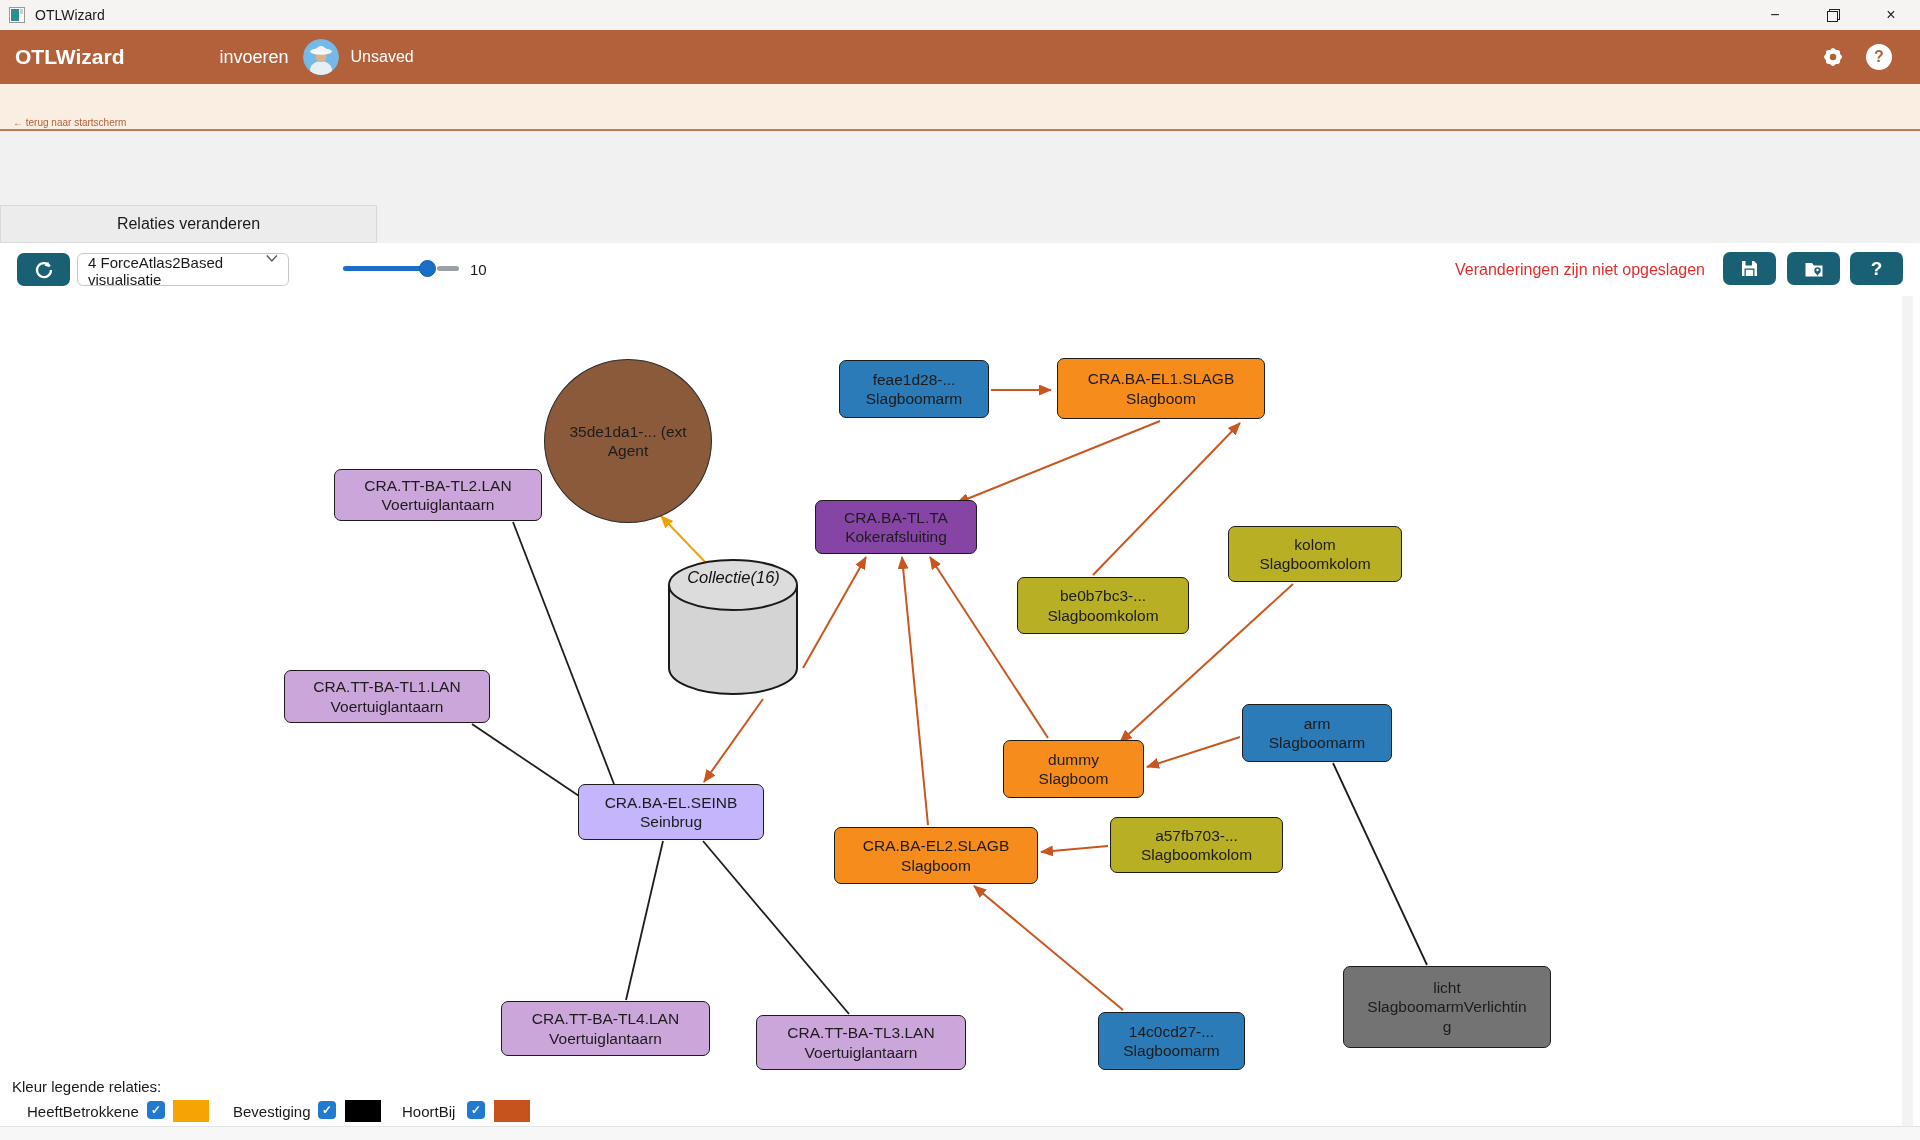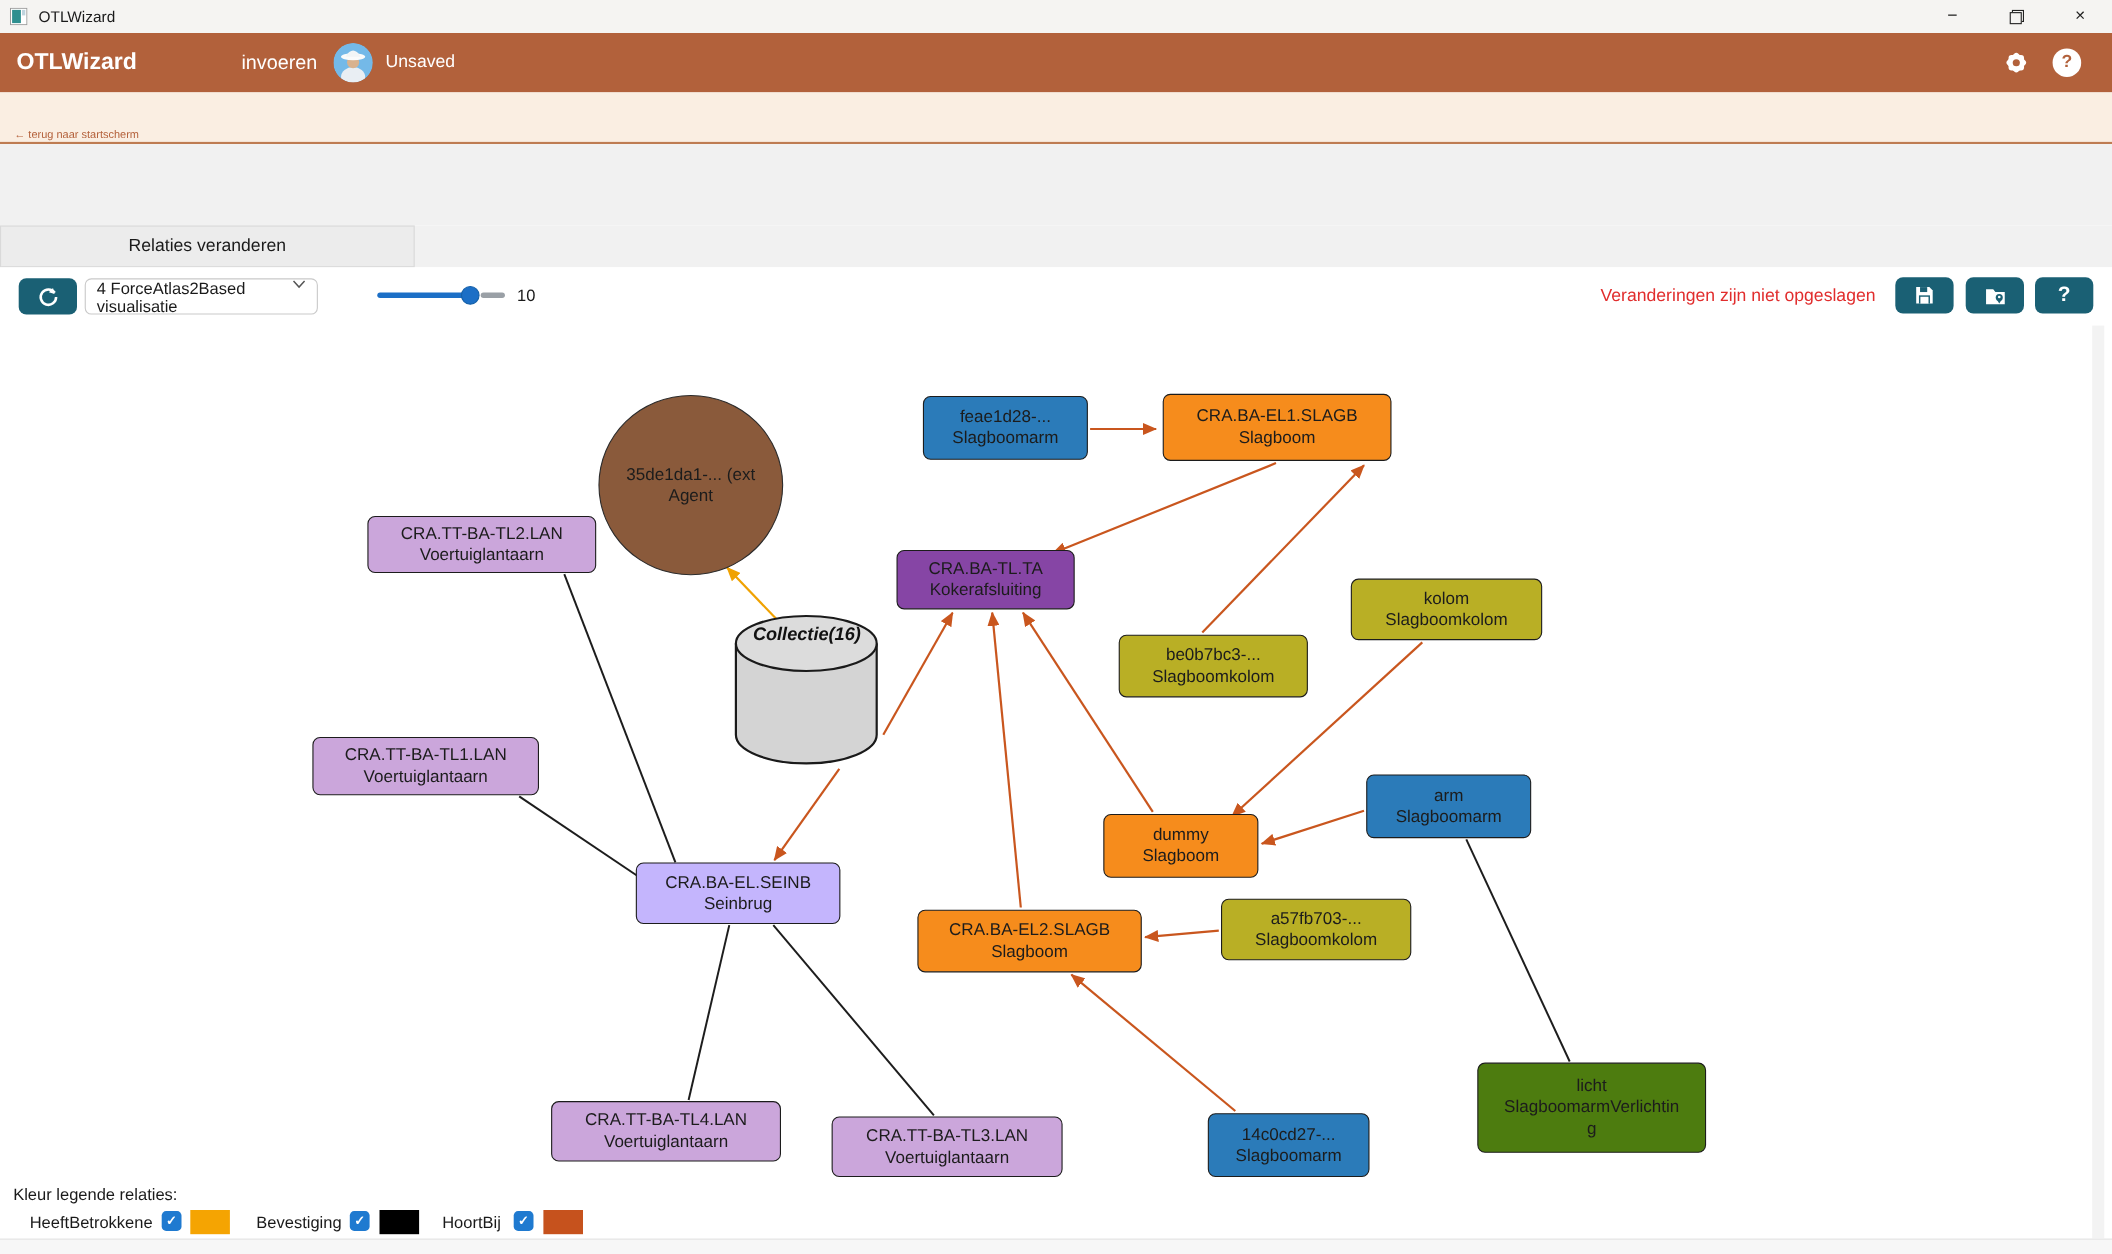--- a/index.html
+++ b/index.html
@@ -58,24 +58,24 @@
   .edges { position:absolute; left:0; top:0; width:1920px; height:1140px; pointer-events:none; }
   .node { position:absolute; display:flex; flex-direction:column; align-items:center; justify-content:center; text-align:center; font-size:15.5px; color:#1c1c1c; line-height:1.25; }
   .box { border:1.5px solid #1c1c1c; border-radius:7px; padding:2px 22px;justify-content:center; }
   .node .l2 { font-weight:normal; }
   .blue     { background:#2B7BB9; }
   .orange   { background:#F68C1C; }
   .purple   { background:#8645A5; }
   .olive    { background:#B9AF25; }
   .lavender { background:#CBA6DB; }
   .green    { background:#c4b5fd; }
-  .red      { background:#4d7c0f; }
+  .red      { background:#737373; }
   .circle   { background:#8A5A3B; border:1.5px solid #2b2b2b; border-radius:50%; }
   .cyl { }
-  .cyl-label { position:absolute; left:0; right:0; top:10px; font-size:16.5px; font-weight:bold; font-style:italic; color:#111; text-align:center; }
+  .cyl-label { position:absolute; left:0; right:0; top:10px; font-size:16.5px; font-weight:normal; font-style:italic; color:#111; text-align:center; }
   .breakword { word-break:break-all; }
 
   
   .legend-title { position:absolute; left:12px; top:1078px; font-size:15px; color:#1a1a1a; }
   .legend-row { position:absolute; left:0; top:1100px; height:24px; }
   .legend-label { position:absolute; top:3px; font-size:15px; color:#1a1a1a; }
   .legend-check { position:absolute; top:1px; width:18px; height:18px; border-radius:4px; background:#1F7AD0; color:#fff; font-size:12px; font-weight:bold; display:flex; align-items:center; justify-content:center; }
   .legend-swatch { position:absolute; top:0; width:36px; height:22px; }
 
   .footer-strip { position:absolute; left:0; top:1126px; width:1920px; height:14px; background:#F7F7F7; border-top:1px solid #E3E3E3; }

